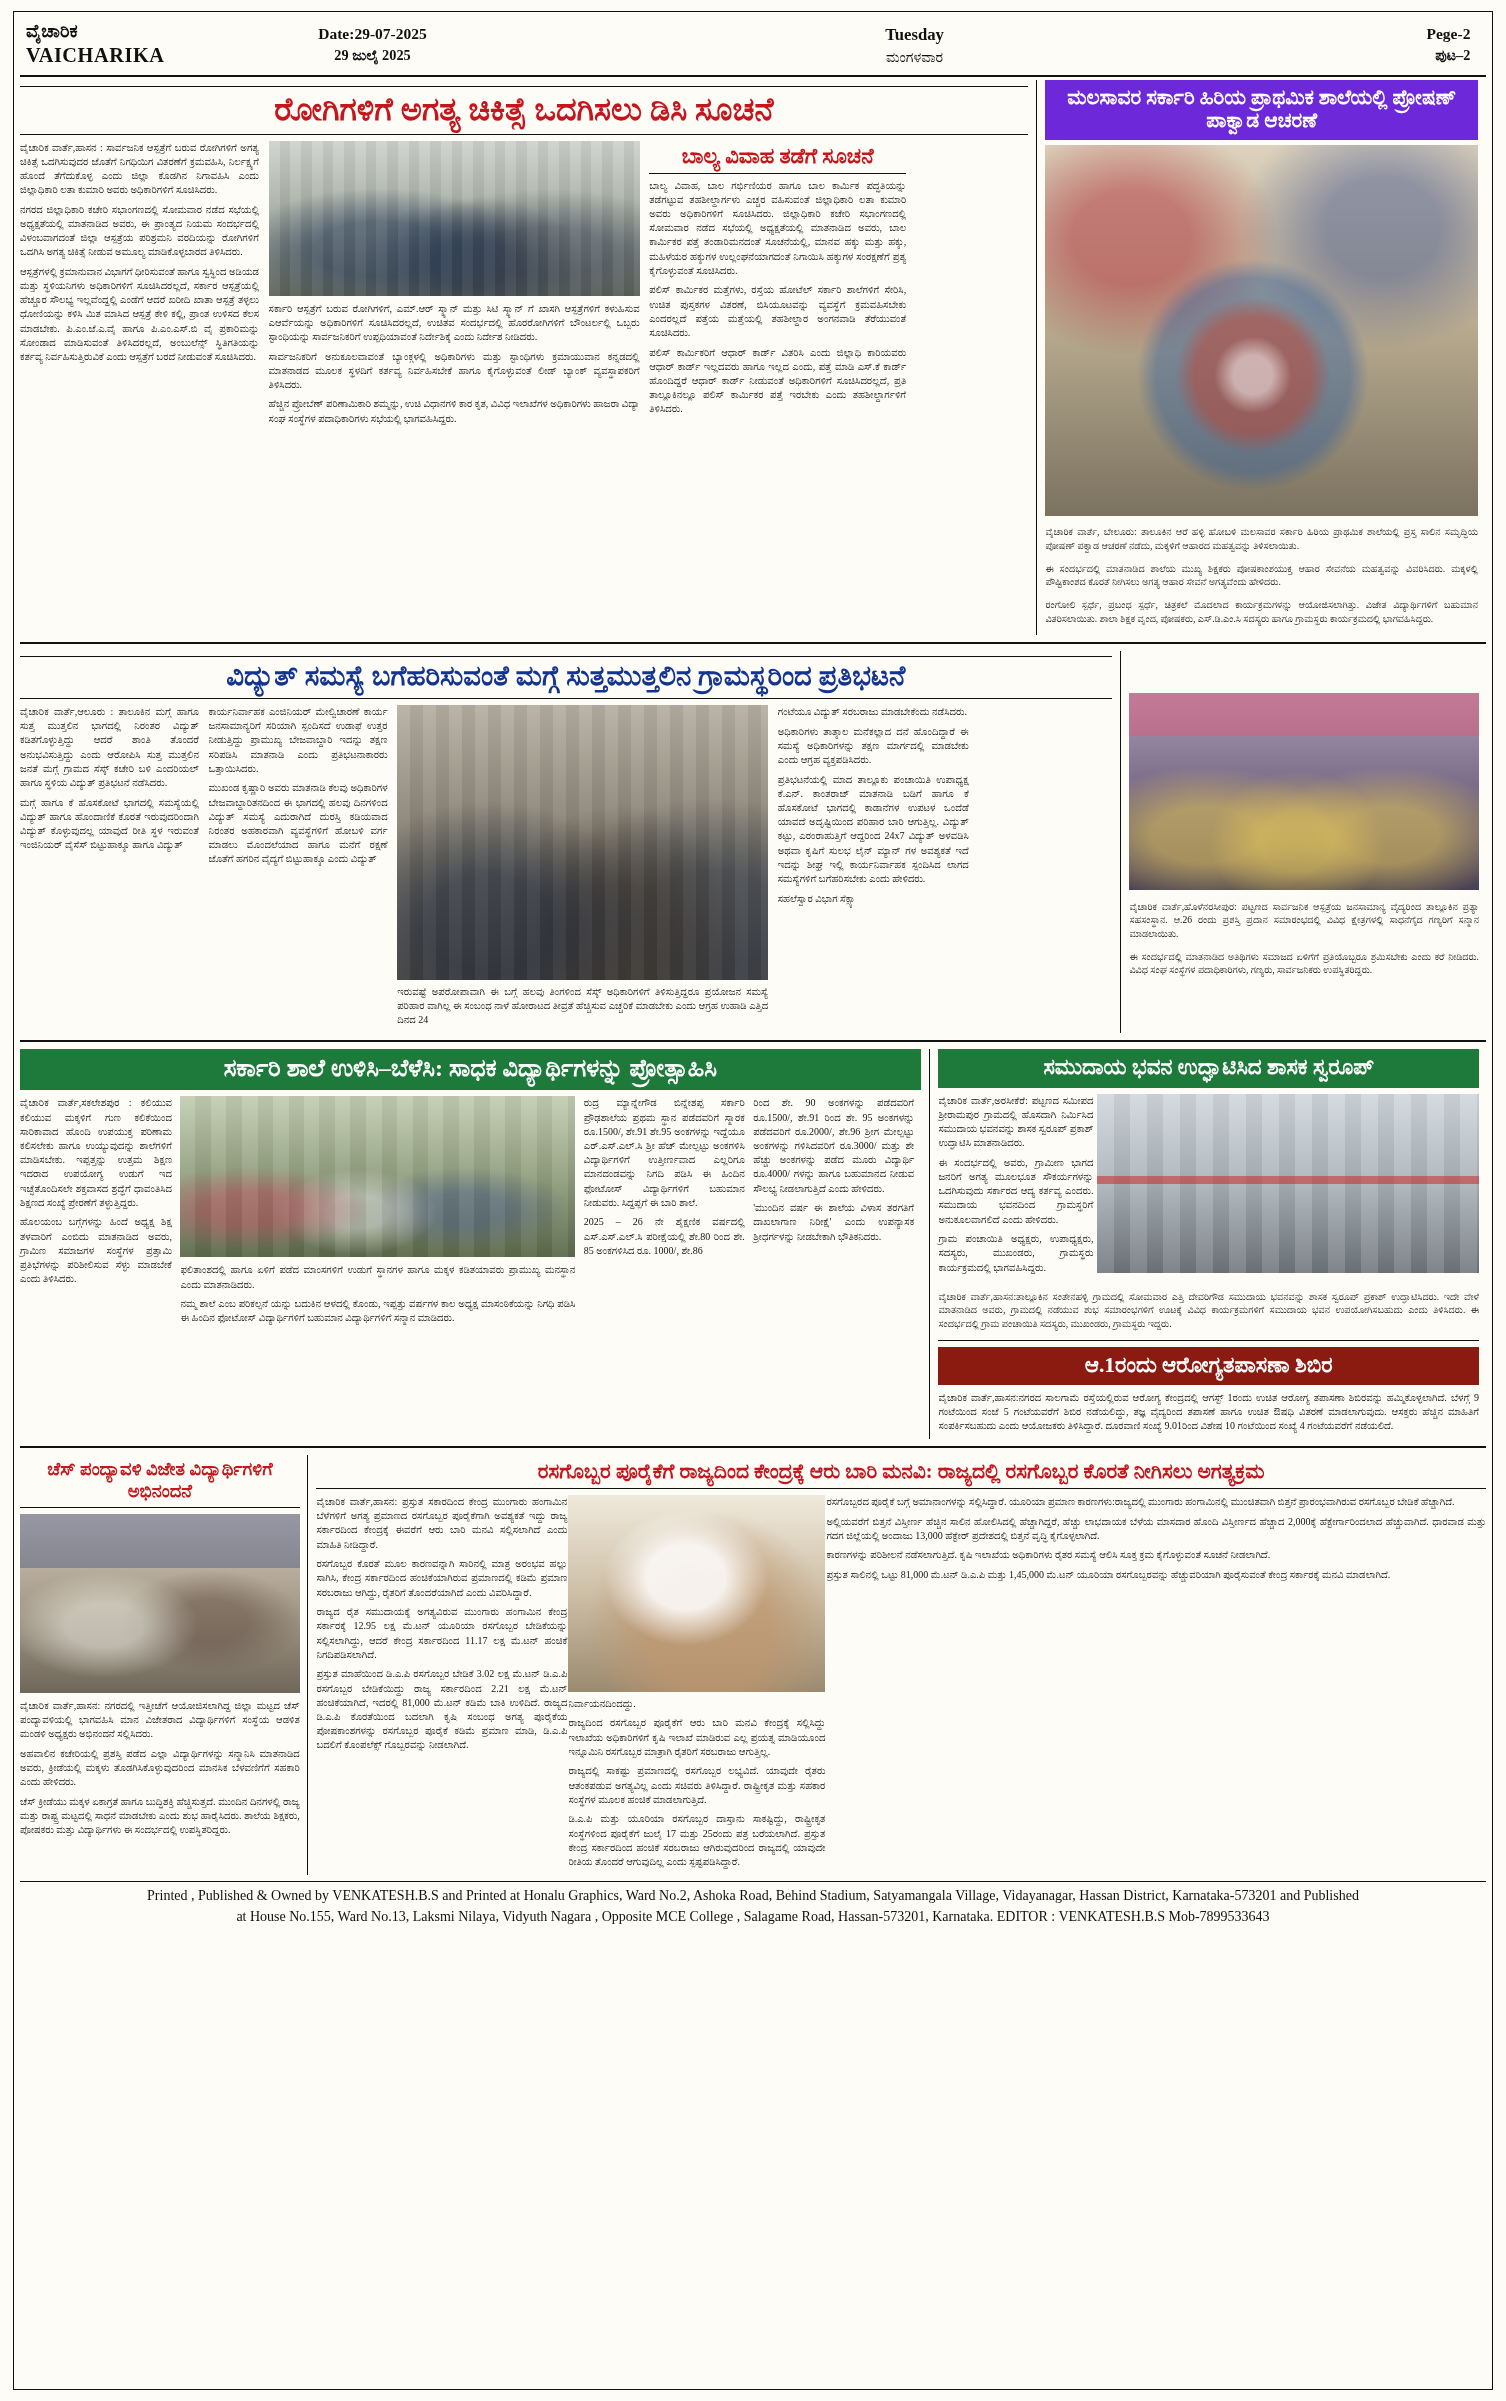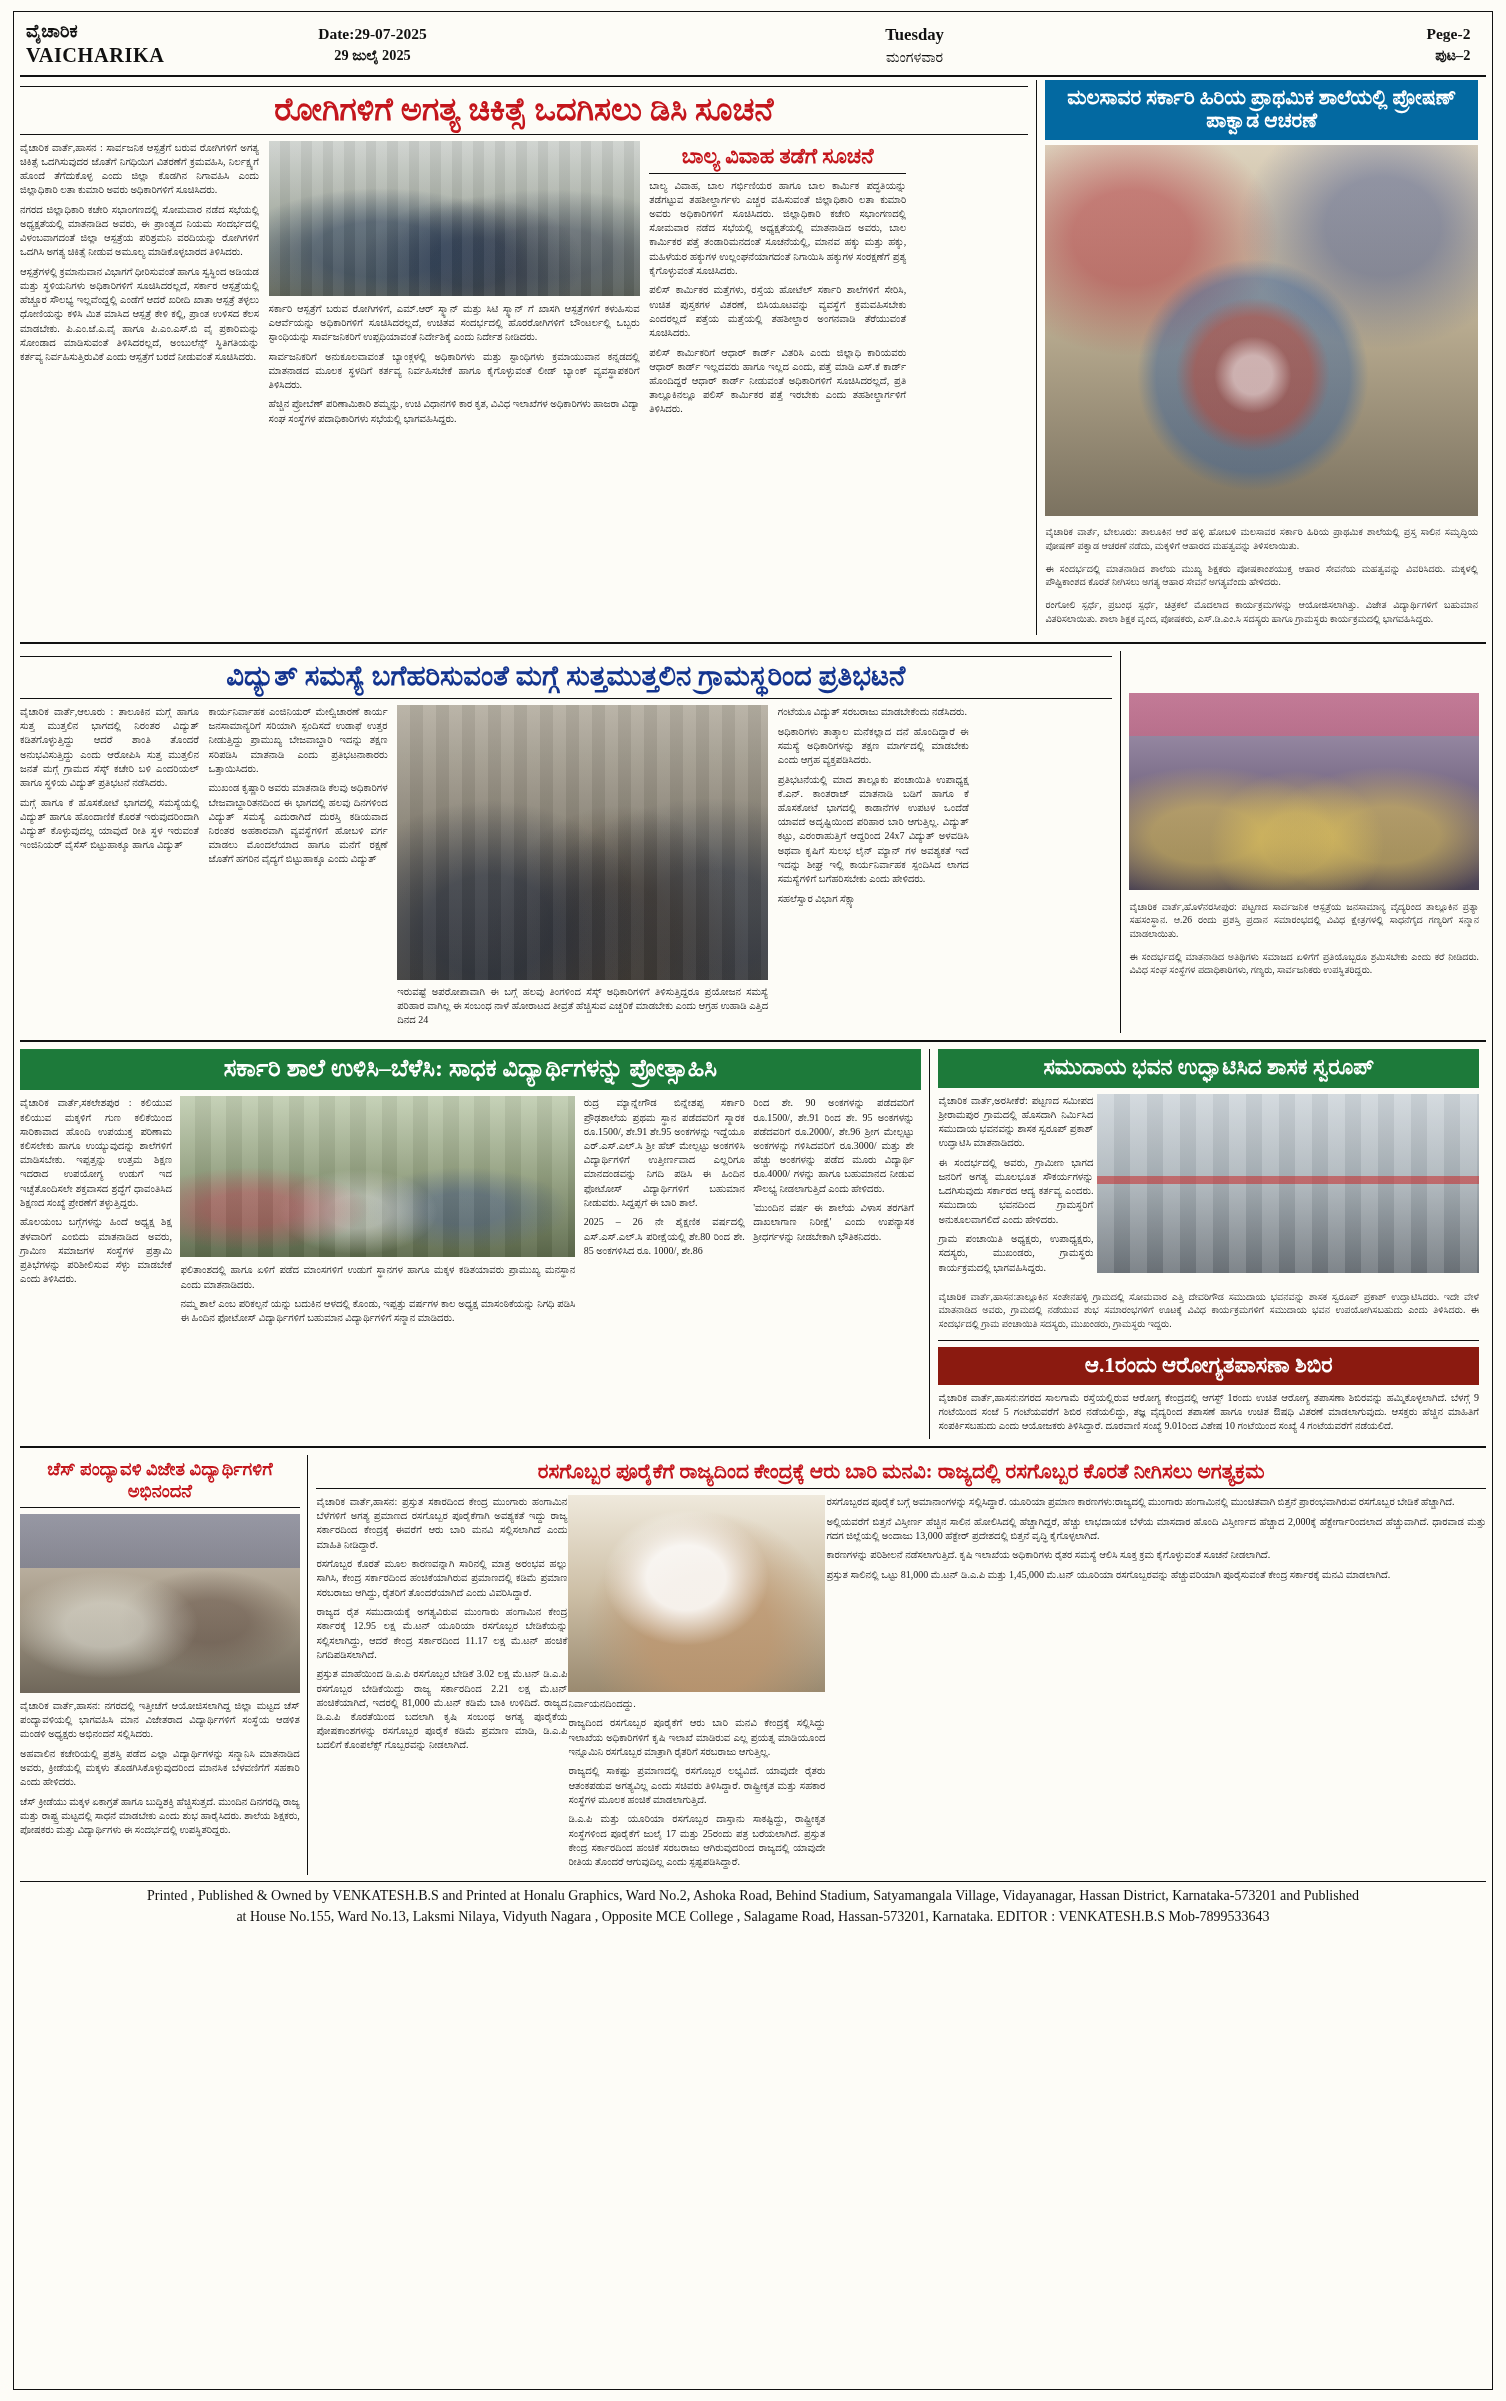--- a/index.html
+++ b/index.html
@@ -43,21 +43,21 @@
     color:#13348f; font-weight:bold; text-align:center;
     font-size: 27.5px; line-height:1.15;
     border-top: 1.8px solid #111; border-bottom: 1.8px solid #111;
     padding: 3.6px 0 6px 0; margin: 4.8px 0 6px 0;
   }
   .hl-green-box {
     background:#1d7a3a; color:#fff; font-weight:bold; text-align:center;
     font-size: 24px; padding: 6px 4.8px 8.4px 4.8px; line-height:1.12;
   }
   .hl-maroon-box {
-    background:#0369a1; color:#fff; font-weight:bold; text-align:center;
+    background:#6d28d9; color:#fff; font-weight:bold; text-align:center;
     font-size: 20.3px; padding: 6px 4.8px 8.4px 4.8px; line-height:1.12;
   }
   .hl-sm-red {
     color:#c4161c; font-weight:bold; text-align:center; font-size: 18px; line-height:1.2;
     padding: 3.6px 2.4px;
   }
   .body-text { font-size: 10px; line-height: 1.42; text-align: justify; }
   .body-text p { margin: 0 0 5.4px 0; }
   .caption { font-size: 9.6px; line-height:1.4; text-align: justify; margin-top:4.8px; }
   .photo { background:#8d8d8d; width:100%; position:relative; overflow:hidden; }
@@ -318,21 +318,21 @@
       <div class="photo ph-office" style="height:179px; margin-top:6px;">
         <div class="ph-inner" style="background:
           linear-gradient(180deg, rgba(40,60,120,.35) 0 30%, transparent 30%),
           radial-gradient(ellipse at 30% 62%, rgba(230,230,220,.55) 0 14%, transparent 34%),
           radial-gradient(ellipse at 68% 60%, rgba(90,70,60,.45) 0 14%, transparent 34%),
           linear-gradient(180deg,#d2c9bb 0%, #a79c8a 50%, #6f675a 100%);"></div>
       </div>
       <div class="body-text" style="margin-top:6px;">
         <p>ವೈಚಾರಿಕ ವಾರ್ತೆ,ಹಾಸನ: ನಗರದಲ್ಲಿ ಇತ್ತೀಚೆಗೆ ಆಯೋಜಿಸಲಾಗಿದ್ದ ಜಿಲ್ಲಾ ಮಟ್ಟದ ಚೆಸ್ ಪಂದ್ಯಾವಳಿಯಲ್ಲಿ ಭಾಗವಹಿಸಿ ಮಾನ ವಿಜೇತರಾದ ವಿದ್ಯಾರ್ಥಿಗಳಿಗೆ ಸಂಸ್ಥೆಯ ಆಡಳಿತ ಮಂಡಳಿ ಅಧ್ಯಕ್ಷರು ಅಭಿನಂದನೆ ಸಲ್ಲಿಸಿದರು.</p>
         <p>ಅಹವಾಲಿನ ಕಚೇರಿಯಲ್ಲಿ ಪ್ರಶಸ್ತಿ ಪಡೆದ ಎಲ್ಲಾ ವಿದ್ಯಾರ್ಥಿಗಳನ್ನು ಸನ್ಮಾನಿಸಿ ಮಾತನಾಡಿದ ಅವರು, ಕ್ರೀಡೆಯಲ್ಲಿ ಮಕ್ಕಳು ತೊಡಗಿಸಿಕೊಳ್ಳುವುದರಿಂದ ಮಾನಸಿಕ ಬೆಳವಣಿಗೆಗೆ ಸಹಕಾರಿ ಎಂದು ಹೇಳಿದರು.</p>
-        <p>ಚೆಸ್ ಕ್ರೀಡೆಯು ಮಕ್ಕಳ ಏಕಾಗ್ರತೆ ಹಾಗೂ ಬುದ್ಧಿಶಕ್ತಿ ಹೆಚ್ಚಿಸುತ್ತದೆ. ಮುಂದಿನ ದಿನಗರದ್ಲಿ ರಾಜ್ಯ ಮತ್ತು ರಾಷ್ಟ್ರ ಮಟ್ಟದಲ್ಲಿ ಸಾಧನೆ ಮಾಡಬೇಕು ಎಂದು ಶುಭ ಹಾರೈಸಿದರು. ಶಾಲೆಯ ಶಿಕ್ಷಕರು, ಪೋಷಕರು ಮತ್ತು ವಿದ್ಯಾರ್ಥಿಗಳು ಈ ಸಂದರ್ಭದಲ್ಲಿ ಉಪಸ್ಥಿತರಿದ್ದರು.</p>
+        <p>ಚೆಸ್ ಕ್ರೀಡೆಯು ಮಕ್ಕಳ ಏಕಾಗ್ರತೆ ಹಾಗೂ ಬುದ್ಧಿಶಕ್ತಿ ಹೆಚ್ಚಿಸುತ್ತದೆ. ಮುಂದಿನ ದಿನಗಳಲ್ಲಿ ರಾಜ್ಯ ಮತ್ತು ರಾಷ್ಟ್ರ ಮಟ್ಟದಲ್ಲಿ ಸಾಧನೆ ಮಾಡಬೇಕು ಎಂದು ಶುಭ ಹಾರೈಸಿದರು. ಶಾಲೆಯ ಶಿಕ್ಷಕರು, ಪೋಷಕರು ಮತ್ತು ವಿದ್ಯಾರ್ಥಿಗಳು ಈ ಸಂದರ್ಭದಲ್ಲಿ ಉಪಸ್ಥಿತರಿದ್ದರು.</p>
       </div>
     </div>
 
     <div style="flex:1; border-left:1.8px solid #111; padding-left:8.4px;">
       <div class="hl-sm-red" style="font-size:20.3px; border-bottom:1.2px solid #111; padding-bottom:4.8px;">ರಸಗೊಬ್ಬರ ಪೂರೈಕೆಗೆ ರಾಜ್ಯದಿಂದ ಕೇಂದ್ರಕ್ಕೆ ಆರು ಬಾರಿ ಮನವಿ: ರಾಜ್ಯದಲ್ಲಿ ರಸಗೊಬ್ಬರ ಕೊರತೆ ನೀಗಿಸಲು ಅಗತ್ಯಕ್ರಮ</div>
       <div style="display:flex; gap:1px; margin-top:6px;">
         <div style="width:251px;">
           <div class="body-text">
             <p>ವೈಚಾರಿಕ ವಾರ್ತೆ,ಹಾಸನ: ಪ್ರಸ್ತುತ ಸಕಾರದಿಂದ ಕೇಂದ್ರ ಮುಂಗಾರು ಹಂಗಾಮಿನ ಬೆಳೆಗಳಿಗೆ ಅಗತ್ಯ ಪ್ರಮಾಣದ ರಸಗೊಬ್ಬರ ಪೂರೈಕೆಗಾಗಿ ಅವಶ್ಯಕತೆ ಇದ್ದು ರಾಜ್ಯ ಸರ್ಕಾರದಿಂದ ಕೇಂದ್ರಕ್ಕೆ ಈವರೆಗೆ ಆರು ಬಾರಿ ಮನವಿ ಸಲ್ಲಿಸಲಾಗಿದೆ ಎಂದು ಮಾಹಿತಿ ನೀಡಿದ್ದಾರೆ.</p>
             <p>ರಸಗೊಬ್ಬರ ಕೊರತೆ ಮೂಲ ಕಾರಣವನ್ನಾಗಿ ಸಾರಿನಲ್ಲಿ ಮಾತ್ರ ಅರಂಭವ ಹಲ್ಲು ಸಾಗಿಸಿ, ಕೇಂದ್ರ ಸರ್ಕಾರದಿಂದ ಹಂಚಿಕೆಯಾಗಿರುವ ಪ್ರಮಾಣದಲ್ಲಿ ಕಡಿಮೆ ಪ್ರಮಾಣ ಸರಬರಾಜು ಆಗಿದ್ದು, ರೈತರಿಗೆ ತೊಂದರೆಯಾಗಿದೆ ಎಂದು ವಿವರಿಸಿದ್ದಾರೆ.</p>

